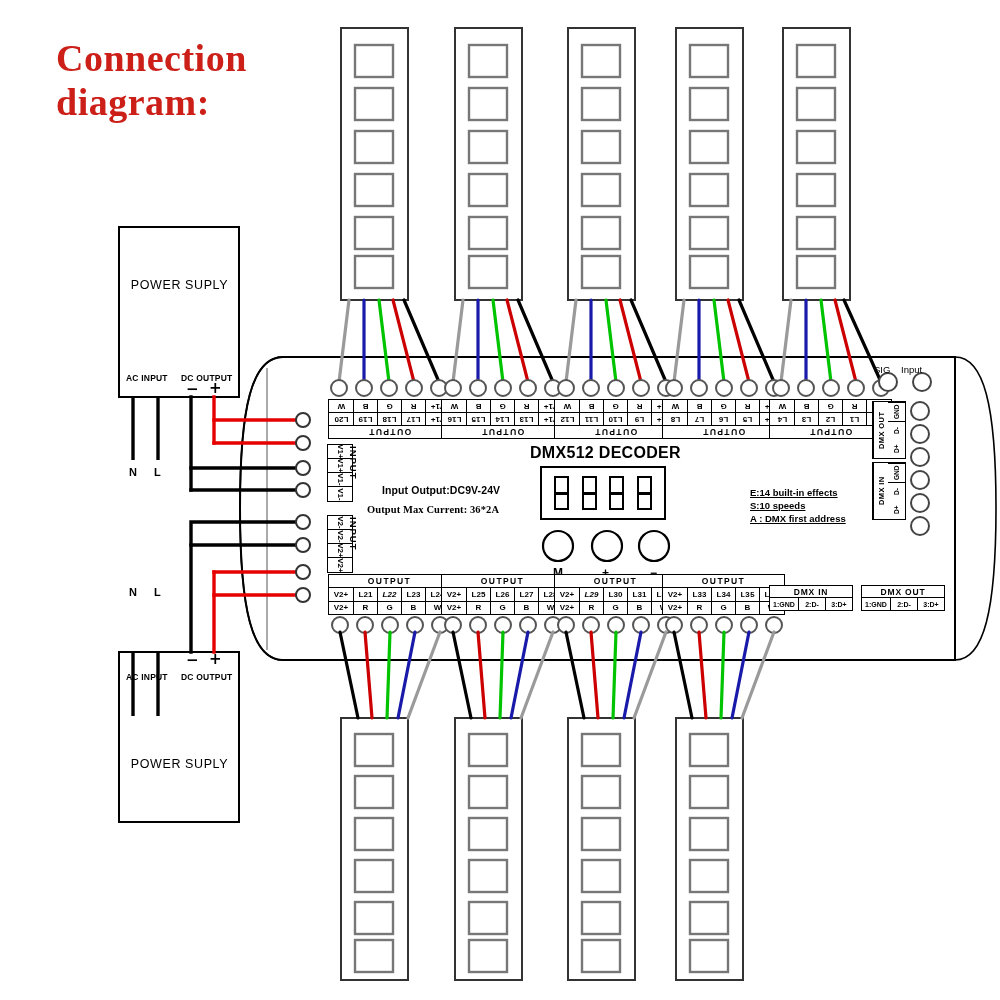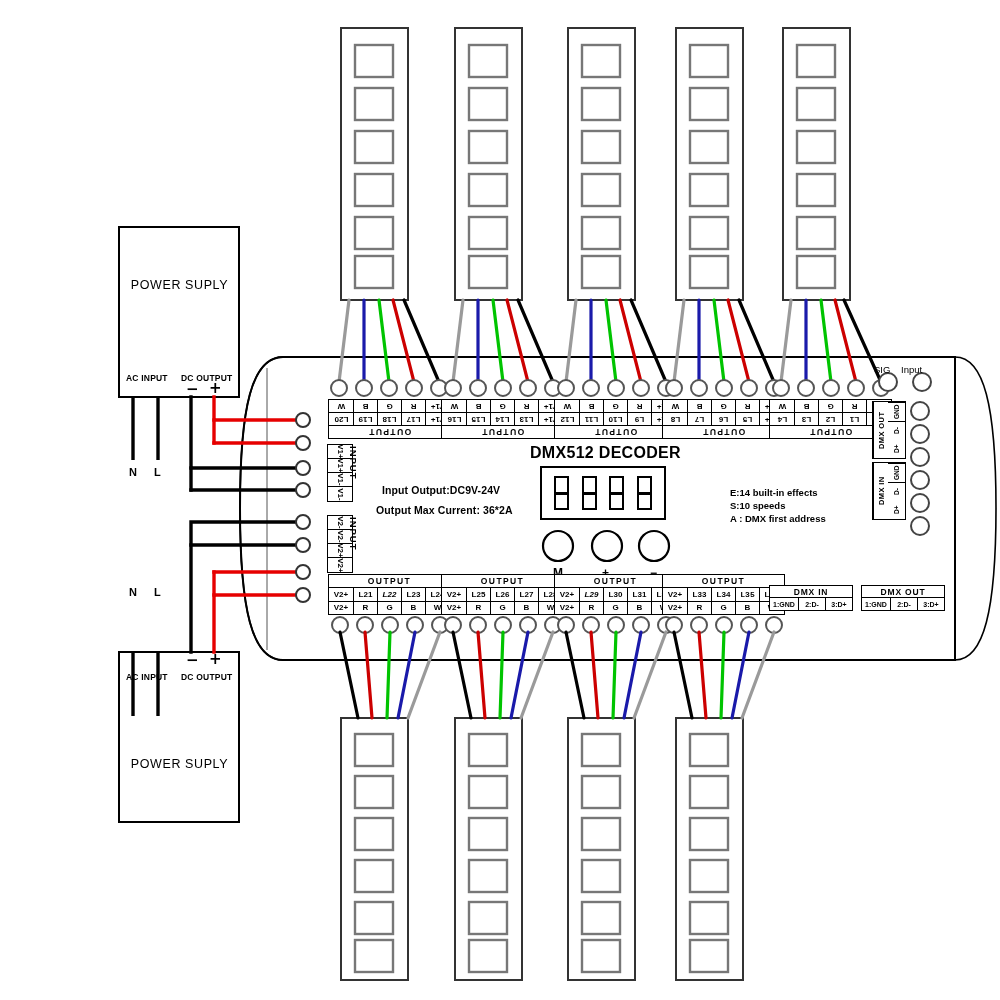--- a/index.html
+++ b/index.html
@@ -479,20 +479,22 @@
     <g fill="#fff" stroke="#444" stroke-width="2">
       <circle cx="920" cy="411" r="9"></circle>
       <circle cx="920" cy="434" r="9"></circle>
       <circle cx="920" cy="457" r="9"></circle>
       <circle cx="920" cy="480" r="9"></circle>
       <circle cx="920" cy="503" r="9"></circle>
       <circle cx="920" cy="526" r="9"></circle>
     </g>
   </svg>
 
+  <div class="title">Connection
+diagram:</div>
 
   <div class="lbl ps-name" style="left:127px; top:278px; width:105px; text-align:center;">POWER SUPLY</div>
   <div class="lbl ps-sub" style="left:126px; top:373px;">AC INPUT</div>
   <div class="lbl ps-sub" style="left:181px; top:373px;">DC OUTPUT</div>
   <div class="lbl ps-sign" style="left:186px; top:380px;">−</div>
   <div class="lbl ps-sign" style="left:209px; top:379px;">+</div>
   <div class="lbl nl" style="left:129px; top:466px;">N</div>
   <div class="lbl nl" style="left:154px; top:466px;">L</div>
 
   <div class="lbl ps-name" style="left:127px; top:757px; width:105px; text-align:center;">POWER SUPLY</div>
@@ -624,22 +626,22 @@
         </div>
       <div class="vcell" style="height:14px;">
           <span>V2+</span>
         </div>
     </div>
     <div class="vword" style="left:32px; top:2px;">INPUT</div>
   </div>
 
   <div class="lbl dec-title" style="left:530px; top:444px;">DMX512 DECODER</div>
   <div class="lbl spec" style="left:382px; top:484px;">Input Output:DC9V-24V</div>
-  <div class="lbl spec" style="left:376px; top:504px;">Output Max  Current: 36*2A</div>
-  <div class="lbl effects" style="left:730px; top:487px;">E:14 built-in effects
+  <div class="lbl spec" style="left:367px; top:504px;font-family:Liberation Serif, serif;">Output Max  Current: 36*2A</div>
+  <div class="lbl effects" style="left:750px; top:487px;text-decoration:underline;">E:14 built-in effects
 S:10 speeds
 A : DMX first address</div>
 
   <div class="display-box" style="left:540px; top:466px; width:126px; height:54px;">
     <div class="digit"></div>
     <div class="digit"></div>
     <div class="digit"></div>
     <div class="digit"></div>
   </div>
 

